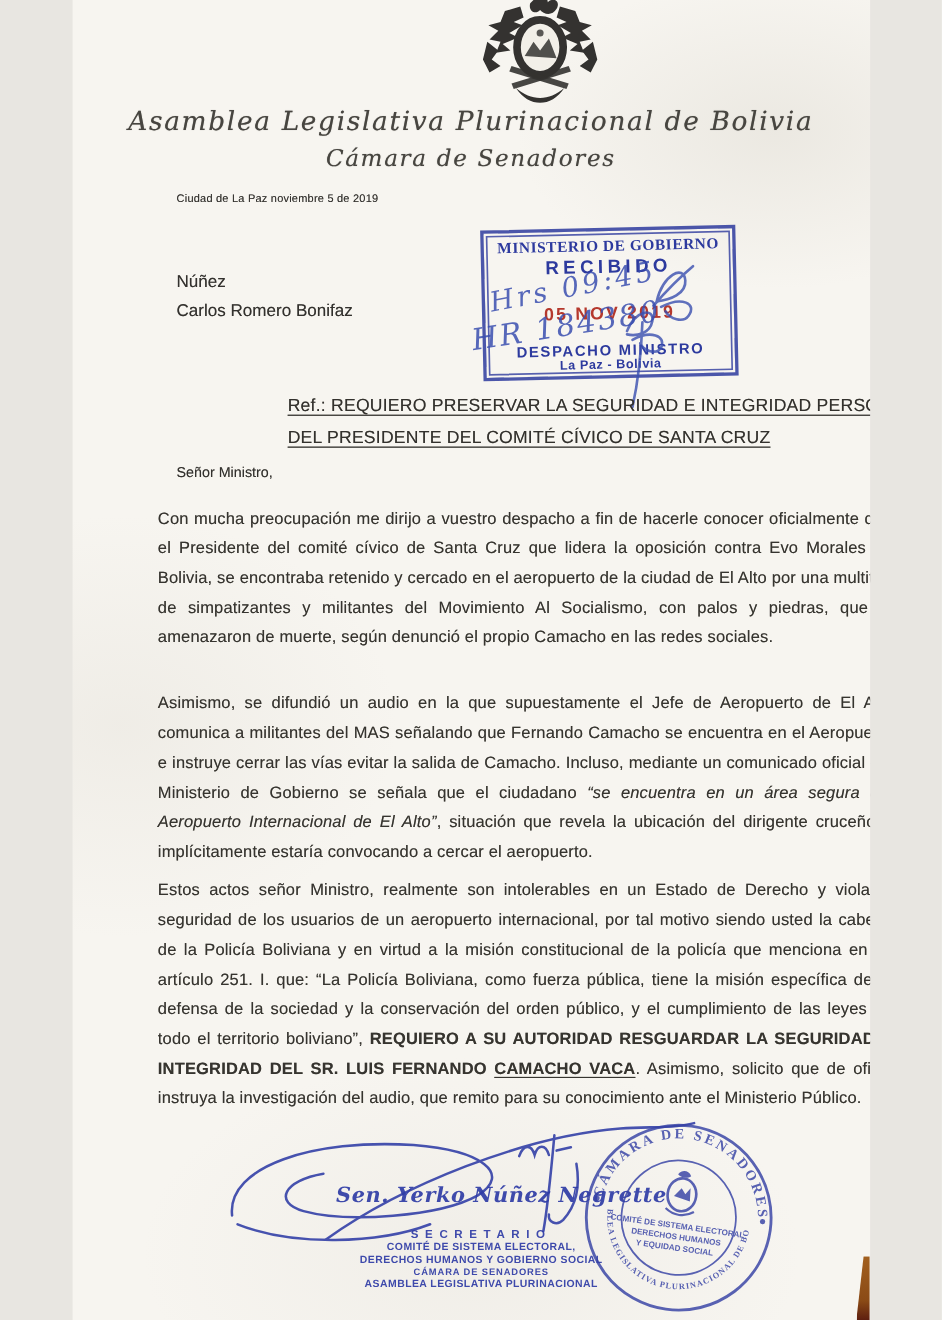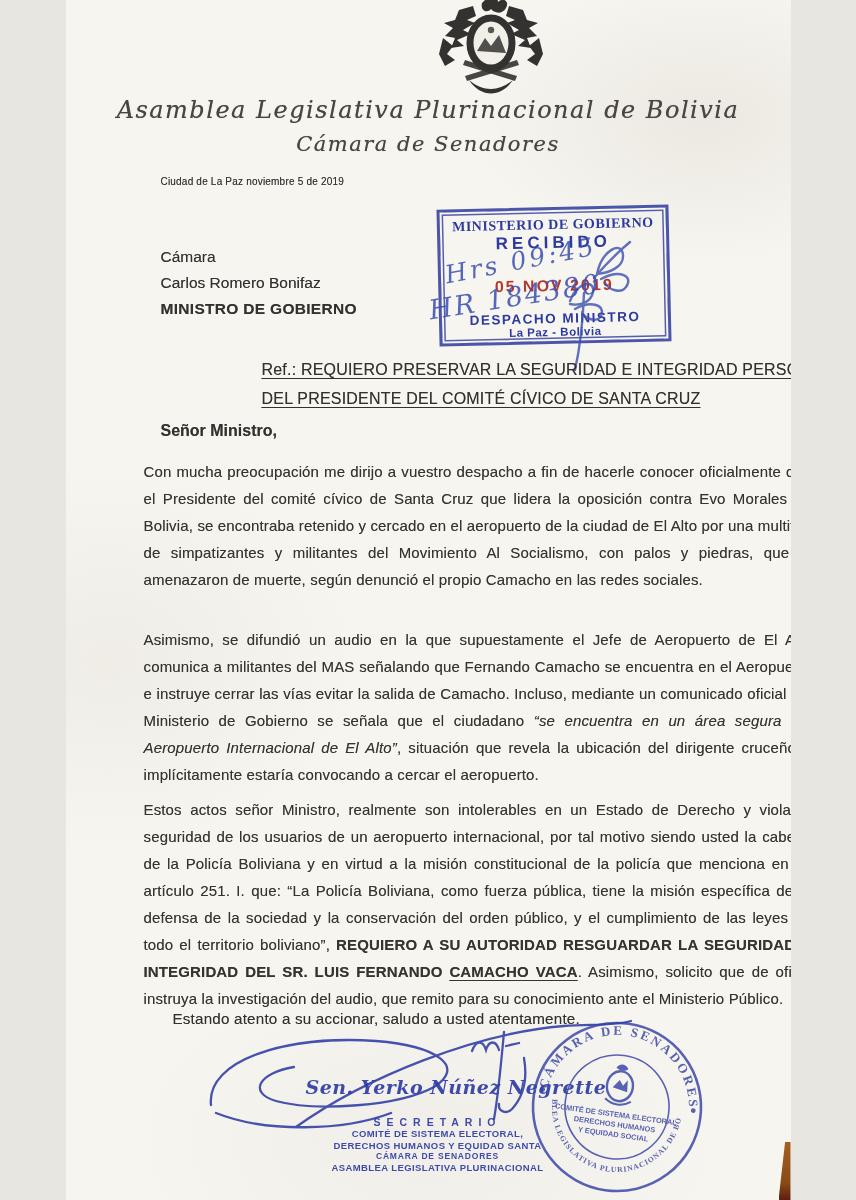--- a/index.html
+++ b/index.html
@@ -43,21 +43,21 @@
   .stamp .l4{font-size:11.5px;font-weight:bold;letter-spacing:.5px;}
   .handwriting{
     position:absolute;font-family:"DejaVu Serif",serif;font-style:italic;
     color:#3a4fb0;opacity:.85;white-space:nowrap;
   }
   .hw-time{left:378px;top:246px;font-size:25px;transform:rotate(-11deg);letter-spacing:3px;}
   .hw-code{left:362px;top:281px;font-size:27px;transform:rotate(-9deg);letter-spacing:2px;}
   
   .ref{position:absolute;left:196px;top:355px;width:575px;
     font-size:16px;font-weight:normal;line-height:29px;letter-spacing:.2px;color:#33312d;}
-  .greeting{position:absolute;left:95px;top:422px;font-size:16px;font-weight:bold;}
+  .greeting{position:absolute;left:95px;top:422px;font-size:13px;}
   .closing{position:absolute;left:107px;top:1010px;font-size:15.2px;letter-spacing:.2px;}
   .quote-italic{font-style:italic;}
   .demand-bold{font-weight:bold;}
   
   .sig-block{position:absolute;left:240px;top:1076px;width:264px;text-align:center;
     color:#2f3ca6;opacity:.92;}
   .sig-name{font-family:"DejaVu Serif",serif;font-style:italic;font-weight:bold;
     font-size:19px;letter-spacing:.5px;white-space:nowrap;}
   .sig-role{font-size:10.5px;font-weight:bold;letter-spacing:6px;margin-top:18px;}
   .sig-small{font-size:9.5px;font-weight:bold;letter-spacing:.4px;line-height:11.5px;}
@@ -89,23 +89,22 @@
       <path d="M40 84 C54 96 70 96 84 84 C72 102 52 102 40 84 Z"></path>
     </g>
   </svg>
 
   <div class="org-line org1">Asamblea Legislativa Plurinacional de Bolivia</div>
   <div class="org-line org2">Cámara de Senadores</div>
 
   <div class="date-line soft">Ciudad de La Paz noviembre 5 de 2019</div>
 
   <div class="recipient soft">
-    <div>Cámara</div>
+    <div>Núñez</div>
     <div>Carlos Romero Bonifaz</div>
-    <div class="bold">MINISTRO DE GOBIERNO</div>
   </div>
 
   <div class="stamp">
     <div class="l1">MINISTERIO DE GOBIERNO</div>
     <div class="l2">RECIBIDO</div>
     <div class="date-red">05 NOV 2019</div>
     <div class="l3">DESPACHO MINISTRO</div>
     <div class="l4">La Paz - Bolivia</div>
   </div>
   <div class="handwriting hw-time">Hrs 09:45</div>
@@ -128,39 +127,38 @@
   </div>
 
   <div class="greeting soft">Señor Ministro,</div>
 
   <p class="body-text soft" style="top:458px;margin:0;">Con mucha preocupación me dirijo a vuestro despacho a fin de hacerle conocer oficialmente que el Presidente del comité cívico de Santa Cruz que lidera la oposición contra Evo Morales en Bolivia, se encontraba retenido y cercado en el aeropuerto de la ciudad de El Alto por una multitud de simpatizantes y militantes del Movimiento Al Socialismo, con palos y piedras, que lo amenazaron de muerte, según denunció el propio Camacho en las redes sociales.</p>
 
   <p class="body-text soft" style="top:626px;margin:0;"><span>Asimismo, se difundió un audio en la que supuestamente el Jefe de Aeropuerto de El Alto comunica a militantes del MAS señalando que Fernando Camacho se encuentra en el Aeropuerto e instruye cerrar las vías evitar la salida de Camacho. Incluso, mediante un comunicado oficial del Ministerio de Gobierno se señala que el ciudadano </span><span class="quote-italic">“se encuentra en un área segura del Aeropuerto Internacional de El Alto”</span><span>, situación que revela la ubicación del dirigente cruceño e implícitamente estaría convocando a cercar el aeropuerto.</span></p>
 
   <p class="body-text soft" style="top:796px;margin:0;"><span>Estos actos señor Ministro, realmente son intolerables en un Estado de Derecho y viola la seguridad de los usuarios de un aeropuerto internacional, por  tal motivo siendo usted la cabeza de la Policía Boliviana y en virtud a la misión constitucional de la policía que menciona en su artículo 251. I. que: “La Policía Boliviana, como fuerza pública, tiene la misión específica de la defensa de la sociedad y la conservación del orden público, y el cumplimiento de las leyes en todo el territorio boliviano”, </span><span class="demand-bold">REQUIERO A SU AUTORIDAD RESGUARDAR LA SEGURIDAD E INTEGRIDAD DEL SR. LUIS FERNANDO </span><span class="demand-bold underlined">CAMACHO VACA</span><span>. Asimismo, solicito que de oficio instruya la investigación del audio, que remito para su conocimiento ante el Ministerio Público.</span></p>
 
-  <div class="closing soft">Estando atento a su accionar, saludo a usted atentamente.</div>
 
   <svg class="ink" style="left:110px;top:1005px;width:545px;height:190px;opacity:.88;" viewBox="0 0 545 190" xmlns="http://www.w3.org/2000/svg">
     <g fill="none" stroke="#2f3ca6" stroke-width="2.3" stroke-linecap="round">
       <path d="M120 122 C 190 72 300 28 388 21 C 415 19 438 21 455 16"></path>
       <path d="M35 100 C 30 55 110 30 200 36 C 262 41 290 62 258 82 C 224 101 140 107 100 96 C 72 88 82 68 118 62"></path>
       <path d="M40 108 C 90 128 168 126 215 108"></path>
       <path d="M328 27 C 325 60 322 92 318 114"></path>
       <path d="M348 53 C 352 76 346 93 336 104 C 330 110 322 106 323 99"></path>
       <path d="M296 46 C 300 35 307 35 310 45 C 313 35 320 35 323 45"></path>
       <path d="M330 41 L 343 38"></path>
     </g>
   </svg>
 
   <div class="sig-block">
     <div class="sig-name">Sen. Yerko Núñez Negrette</div>
     <div class="sig-role">SECRETARIO</div>
     <div class="sig-small">COMITÉ DE SISTEMA ELECTORAL,</div>
-    <div class="sig-small">DERECHOS HUMANOS Y EQUIDAD SANTA</div>
+    <div class="sig-small">DERECHOS HUMANOS Y GOBIERNO SOCIAL</div>
     <div class="sig-tiny">CÁMARA DE SENADORES</div>
     <div class="sig-small">ASAMBLEA LEGISLATIVA PLURINACIONAL</div>
   </div>
 
   <svg class="ink" style="left:462px;top:1018px;width:178px;height:178px;opacity:.82;transform:rotate(8deg);" viewBox="0 0 178 178" xmlns="http://www.w3.org/2000/svg">
     <defs>
       <path id="arcTop" d="M 17 89 A 72 72 0 0 1 161 89"></path>
       <path id="arcBot" d="M 24 89 A 65 65 0 0 0 154 89"></path>
     </defs>
     <g stroke="#3642a5" fill="none">

